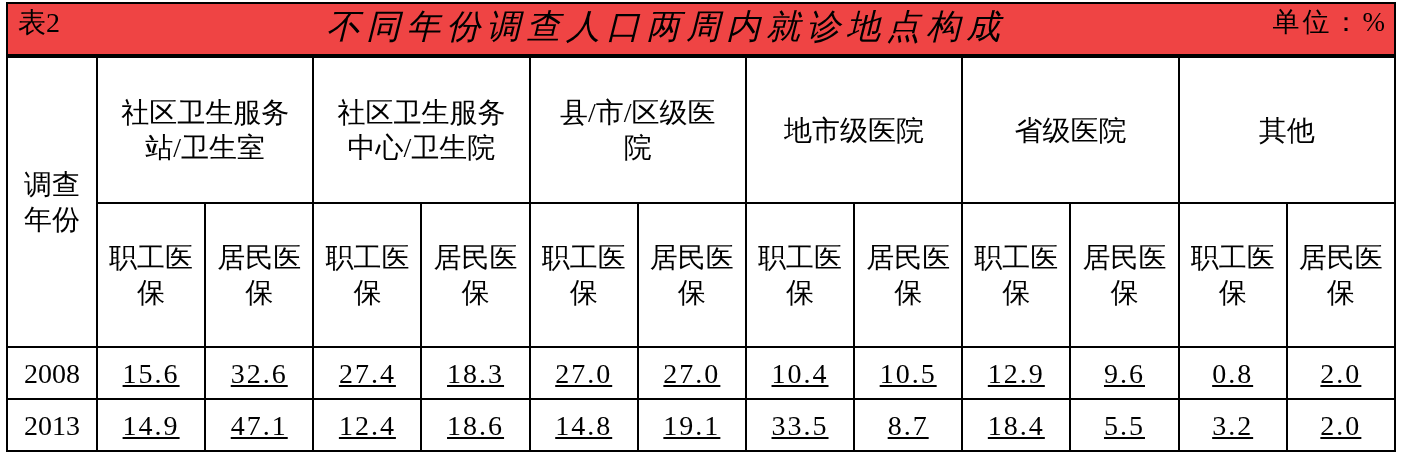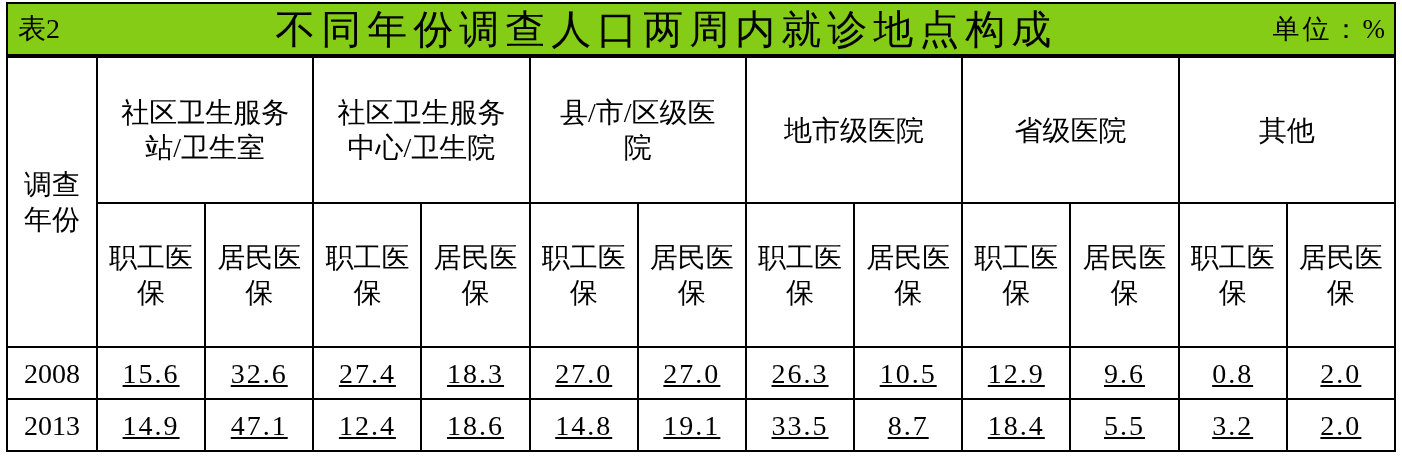--- a/index.html
+++ b/index.html
@@ -19,34 +19,35 @@
     width: 1390px;
     height: 469px;
     box-sizing: border-box;
     background: #ffffff;
   }
   .title-row {
     box-sizing: border-box;
     height: 54px;
     border: 2px solid #000;
     display: flex;
-    align-items: center;
-    background: #84cc16;
+    align-items: flex-start;
+    background: #ef4444;
   }
   .title-left {
     font-size: 28px;
     padding-left: 10px;
     white-space: nowrap;
   }
   .title-center {
     flex: 1;
     text-align: center;
-    font-size: 40px;
+    font-size: 34px;
     letter-spacing: 6px;
     white-space: nowrap;
+    font-style: italic;
   }
   .title-right {
     font-size: 27px;
     padding-right: 6px;
     letter-spacing: 3px;
     white-space: nowrap;
   }
   table.main {
     width: 100%;
     border-collapse: collapse;
@@ -140,21 +141,21 @@
 保</th>
       </tr>
       <tr class="data-row">
         <td class="year-cell">2008</td>
         <td class="value-cell">15.6</td>
         <td class="value-cell">32.6</td>
         <td class="value-cell">27.4</td>
         <td class="value-cell">18.3</td>
         <td class="value-cell">27.0</td>
         <td class="value-cell">27.0</td>
-        <td class="value-cell">26.3</td>
+        <td class="value-cell">10.4</td>
         <td class="value-cell">10.5</td>
         <td class="value-cell">12.9</td>
         <td class="value-cell">9.6</td>
         <td class="value-cell">0.8</td>
         <td class="value-cell">2.0</td>
       </tr>
       <tr class="data-row">
         <td class="year-cell">2013</td>
         <td class="value-cell">14.9</td>
         <td class="value-cell">47.1</td>

